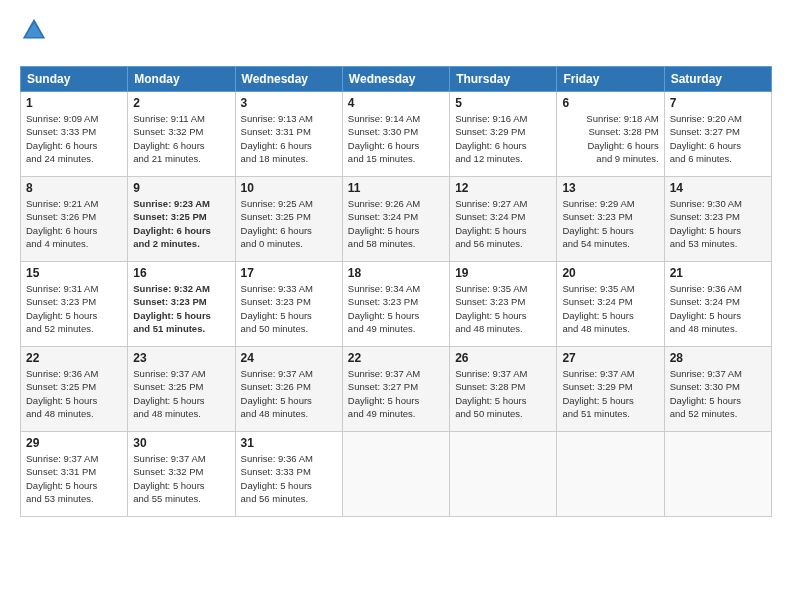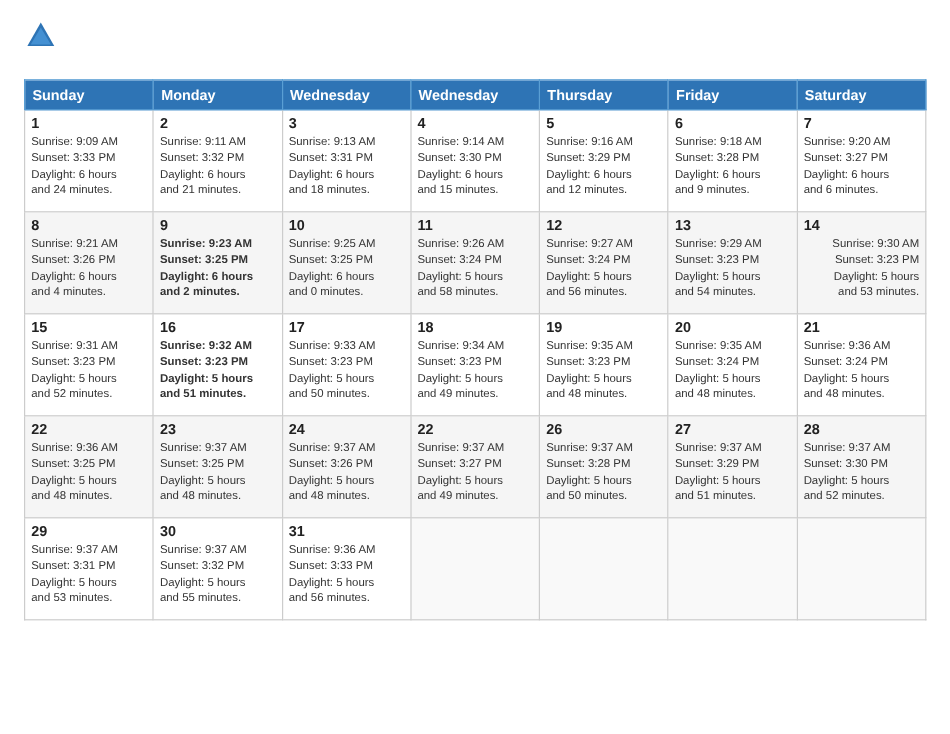--- a/index.html
+++ b/index.html
@@ -165,21 +165,21 @@
           </td>
           <td>
             <span class="day-num">5</span>
             <div class="day-info" style="white-space: pre-line;">Sunrise: 9:16 AM
 Sunset: 3:29 PM
 Daylight: 6 hours
 and 12 minutes.</div>
           </td>
           <td>
             <span class="day-num">6</span>
-            <div class="day-info" style="white-space: pre-line;">Sunrise: 9:18 AM
+            <div class="day-info" style="white-space: pre-line; text-align: right;">Sunrise: 9:18 AM
 Sunset: 3:28 PM
 Daylight: 6 hours
 and 9 minutes.</div>
           </td>
           <td>
             <span class="day-num">7</span>
             <div class="day-info" style="white-space: pre-line;">Sunrise: 9:20 AM
 Sunset: 3:27 PM
 Daylight: 6 hours
 and 6 minutes.</div>
@@ -223,21 +223,21 @@
           </td>
           <td>
             <span class="day-num">13</span>
             <div class="day-info" style="white-space: pre-line;">Sunrise: 9:29 AM
 Sunset: 3:23 PM
 Daylight: 5 hours
 and 54 minutes.</div>
           </td>
           <td>
             <span class="day-num">14</span>
-            <div class="day-info" style="white-space: pre-line; text-align: right;">Sunrise: 9:30 AM
+            <div class="day-info" style="white-space: pre-line;">Sunrise: 9:30 AM
 Sunset: 3:23 PM
 Daylight: 5 hours
 and 53 minutes.</div>
           </td>
         </tr>
         <tr>
           <td>
             <span class="day-num">15</span>
             <div class="day-info" style="white-space: pre-line;">Sunrise: 9:31 AM
 Sunset: 3:23 PM

